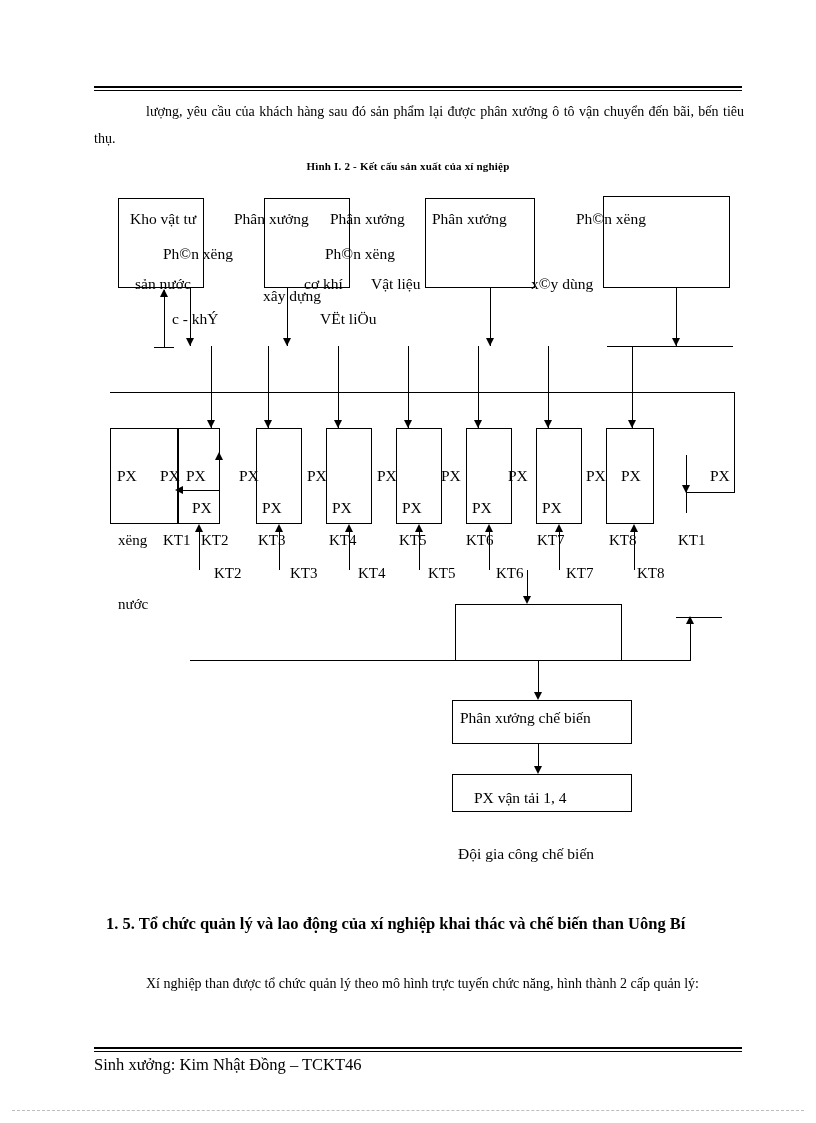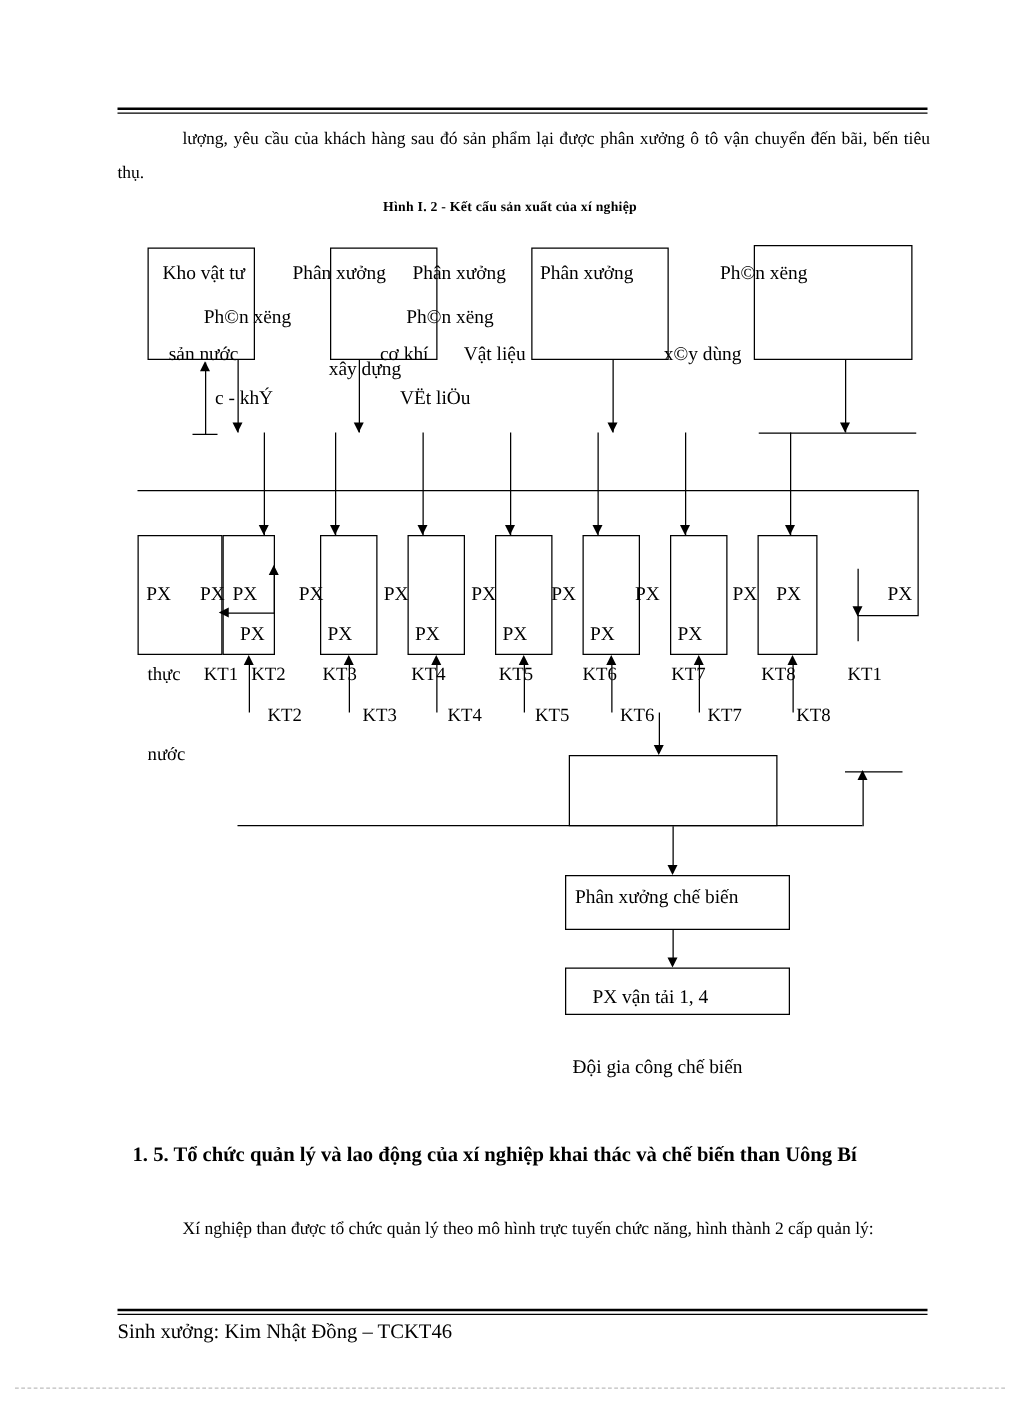--- a/index.html
+++ b/index.html
@@ -301,21 +301,21 @@
     <div class="lbl lbl-sm" style="left:678px; top:533px;">KT1</div>
 
     <div class="lbl lbl-sm" style="left:214px; top:566px;">KT2</div>
     <div class="lbl lbl-sm" style="left:290px; top:566px;">KT3</div>
     <div class="lbl lbl-sm" style="left:358px; top:566px;">KT4</div>
     <div class="lbl lbl-sm" style="left:428px; top:566px;">KT5</div>
     <div class="lbl lbl-sm" style="left:496px; top:566px;">KT6</div>
     <div class="lbl lbl-sm" style="left:566px; top:566px;">KT7</div>
     <div class="lbl lbl-sm" style="left:637px; top:566px;">KT8</div>
 
-    <div class="lbl lbl-sm" style="left:118px; top:533px;">thực</div>
+    <div class="lbl lbl-sm" style="left:118px; top:533px;">xëng</div>
     <div class="lbl lbl-sm" style="left:118px; top:597px;">nước</div>
 
     <div class="vline" style="left:527px; top:570px; height:32px;"></div>
     <div class="arr-d" style="left:522.5px; top:596px;"></div>
 
     <div class="box" style="left:455px; top:604px; width:167px; height:57px;"></div>
 
     <div class="hline" style="left:190px; top:660px; width:500px;"></div>
 
     <div class="vline" style="left:690px; top:618px; height:43px;"></div>

